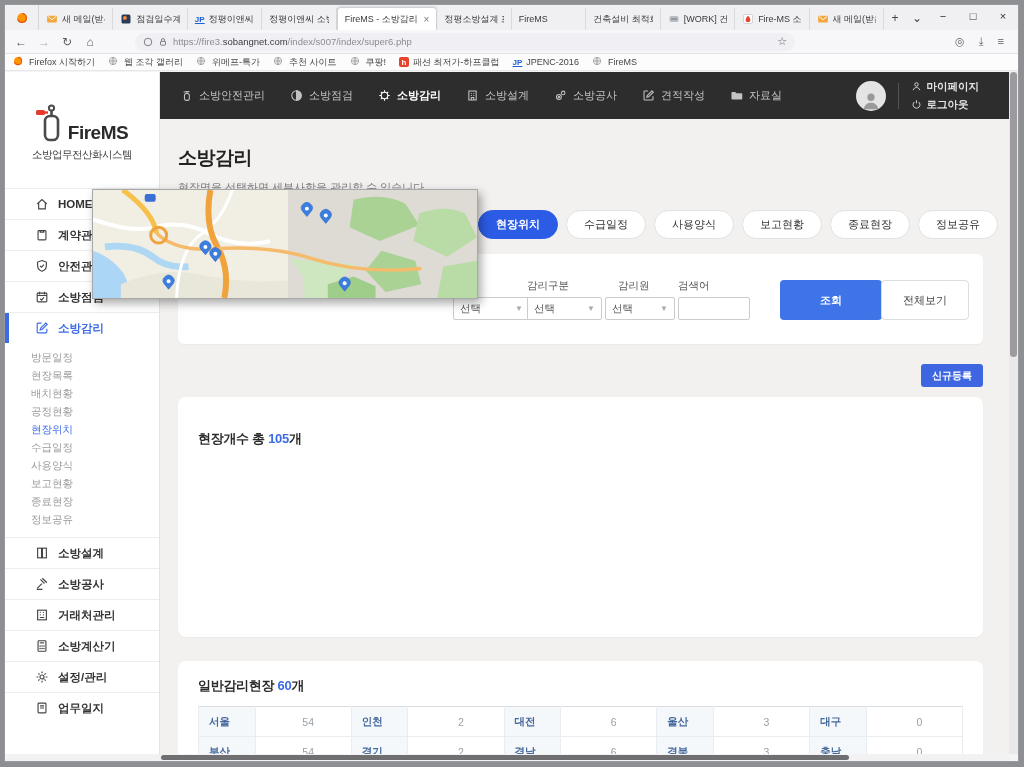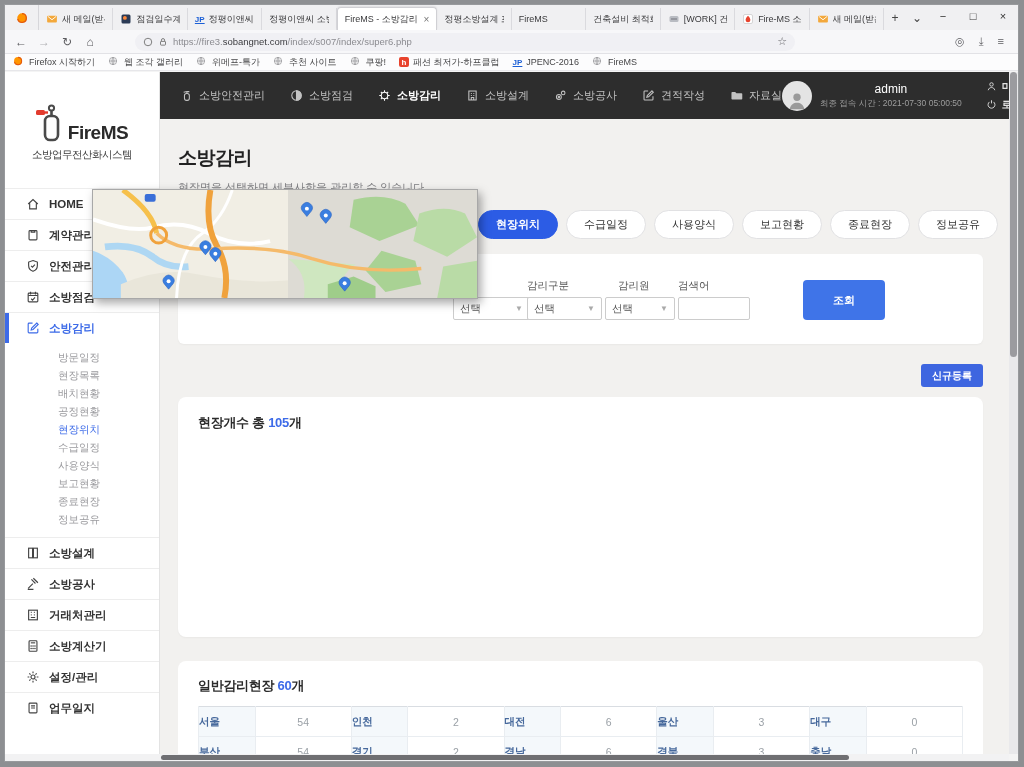--- a/index.html
+++ b/index.html
@@ -53,33 +53,33 @@
   .hscroll { position:absolute; left:0; right:9px; bottom:0; height:7px; background:#f2f2f3; }
   .hscroll .thumb { position:absolute; left:156px; width:688px; top:1px; height:5px; background:#6f6f72; border-radius:3px; }
 
   
   .sidebar { width:155px; background:#fff; border-right:1px solid #e3e3e3; display:flex; flex-direction:column; }
   .logo { height:116px; display:flex; flex-direction:column; align-items:center; justify-content:center; padding-top:6px; }
   .logo-row { display:flex; align-items:flex-end; gap:2px; }
   .logo-row svg { width:30px; height:40px; }
   .logo-title { font-size:19px; font-weight:bold; color:#2b2b2b; letter-spacing:-0.5px; }
   .logo-sub { font-size:10.5px; color:#3c3c3c; margin-top:4px; letter-spacing:-0.5px; }
-  .menu-item { height:31px; display:flex; align-items:center; gap:9px; padding-left:21px;
+  .menu-item { height:31px; display:flex; align-items:center; gap:9px; padding-left:30px;
     border-top:1px solid #ededed; font-size:11.5px; color:#333; font-weight:bold; position:relative; }
   .menu-item svg { width:14px; height:14px; color:#444; }
   .menu-item.active { color:#3d6be8; }
   .menu-item.active svg { color:#3d6be8; }
   .menu-item.active::before { content:""; position:absolute; left:0; top:0; bottom:0; width:4px; background:#3d6be8; }
   .submenu { padding:6px 0 8px 0; }
-  .sub-item { height:18px; display:flex; align-items:center; padding-left:53px; font-size:10.5px; color:#9a9a9e; }
+  .sub-item { height:18px; display:flex; align-items:center; padding-left:26px; font-size:10.5px; color:#9a9a9e; }
   .sub-item.active { color:#3d6be8; }
 
   
   .maincol { flex:1; display:flex; flex-direction:column; background:#f2f1ef; min-width:0; }
-  .appheader { height:47px; background:#2d2d2d; display:flex; align-items:center; padding:0 30px 0 20px; flex:0 0 47px;text-align:center; }
+  .appheader { height:47px; background:#2d2d2d; display:flex; align-items:center; padding:0 30px 0 20px; flex:0 0 47px; }
   .hnav { display:flex; gap:25px; }
   .hnav-item { display:flex; align-items:center; gap:6px; font-size:11px; color:#c2c2c2; white-space:nowrap; }
   .hnav-item svg { width:13px; height:13px; }
   .hnav-item.active { color:#fff; font-weight:bold; }
   .user { display:flex; align-items:center; gap:8px; margin-left:auto; }
   .avatar { width:30px; height:30px; border-radius:50%; background:#e4e4e4; overflow:hidden; display:flex; align-items:flex-end; justify-content:center; }
   .avatar svg { width:22px; height:22px; color:#9a9a9a; }
   .user-name { font-size:12px; color:#fff; }
   .user-sub { font-size:8.5px; color:#9d9d9d; margin-top:2px; white-space:nowrap; }
   .hdr-sep { width:1px; height:26px; background:#555; margin:0 12px; }
@@ -106,28 +106,28 @@
   .f-input { position:absolute; top:43px; height:23px; border:1px solid #ccc; border-radius:2px; background:#fff; }
   .btn-search { position:absolute; top:26px; height:40px; background:#3f74e8; color:#fff;
     font-size:11px; font-weight:bold; border:none; border-radius:4px; }
   .btn-viewall { position:absolute; top:26px; height:40px; background:#fff; color:#444;
     font-size:11px; border:1px solid #ddd; border-radius:4px; }
 
   .newrow { margin-top:20px; height:24px; position:relative; }
   .btn-new { position:absolute; right:0; top:0; width:62px; height:23px; background:#3e66e0;
     color:#fff; font-size:10px; font-weight:bold; border:none; border-radius:3px; }
 
-  .count-card { margin-top:9px; height:240px; background:#fff; border-radius:8px; padding:17px 20px;
+  .count-card { margin-top:9px; height:240px; background:#fff; border-radius:8px; padding:33px 20px;
     box-shadow:0 1px 2px rgba(0,0,0,.04); }
   .card-title { font-size:13px; font-weight:bold; color:#2b2b2b; letter-spacing:-0.3px; }
   .card-title .blue { color:#3d6be8; }
 
   .table-card { margin-top:24px; height:160px; background:#fff; border-radius:8px 8px 0 0; padding:16px 20px 0; }
   table.region { width:100%; border-collapse:collapse; margin-top:11px; border-top:1px solid #d9dde2; }
-  table.region td { height:30px; font-size:10.5px; border:1px solid #e9edf1; border-top:none; }
+  table.region td { height:30px; font-size:10.5px; border:1px solid #e9edf1; border-top:none; padding-left:10px; }
   td.r-name { background:#f4f8fb; color:#47699c; font-weight:bold; width:7.4%; }
   td.r-val { color:#9aa0a6; width:12.6%;text-align:center; }
 
   
   .map-overlay { position:absolute; left:87px; top:184px; width:386px; height:110px; z-index:60;
     border:1px solid #a8a8a8; box-shadow:3px 4px 9px rgba(0,0,0,.35); background:#f2efe7; }
   .map-overlay svg { width:100%; height:100%; display:block; }
 </style>
 </head>
 <body>
@@ -469,24 +469,20 @@
               <span>자료실</span>
             </span>
           </div>
         <div class="user">
           <div class="avatar">
             <svg viewBox="0 0 24 24" fill="currentColor">
                 <circle cx="12" cy="9" r="4"></circle>
                 <path d="M4 22c1-5 4.5-7 8-7s7 2 8 7z"></path>
               </svg>
           </div>
-          <div>
-            <div class="user-name">admin</div>
-            <div class="user-sub">최종 접속 시간 : 2021-07-30 05:00:50</div>
-          </div>
         </div>
         <div class="hdr-sep"></div>
         <div class="hdr-links" id="hdrLinks">
             <span class="hdr-link">
               <svg viewBox="0 0 16 16" fill="none" stroke="currentColor" stroke-width="1.3">
                 <circle cx="8" cy="5" r="2.5"></circle>
                 <path d="M3.2 13.4c.7-2.6 2.5-3.9 4.8-3.9s4.1 1.3 4.8 3.9"></path>
               </svg>
               <span>마이페이지</span>
             </span>
@@ -523,21 +519,22 @@
               <span>선택</span>
               <span class="chev">▼</span>
             </div>
             <span class="f-label" style="left:440px">감리원</span>
             <div class="f-select" style="left:427px;width:70px">
               <span>선택</span>
               <span class="chev">▼</span>
             </div>
             <span class="f-label" style="left:500px">검색어</span>
             <input class="f-input" style="left: 500px; width: 72px;" value="">
-          <button class="btn-search" style="left:625px;width:82px">조회</button>
+          <button class="btn-search" style="left:602px;width:102px">조회</button>
+          <button class="btn-viewall" style="left:703px;width:88px">전체보기</button>
         </div>
 
         <div class="newrow">
           <button class="btn-new">신규등록</button>
         </div>
 
         <div class="count-card">
           <div class="card-title"><span>현장개수 총 </span><span class="blue">105</span><span>개</span></div>
         </div>
 

